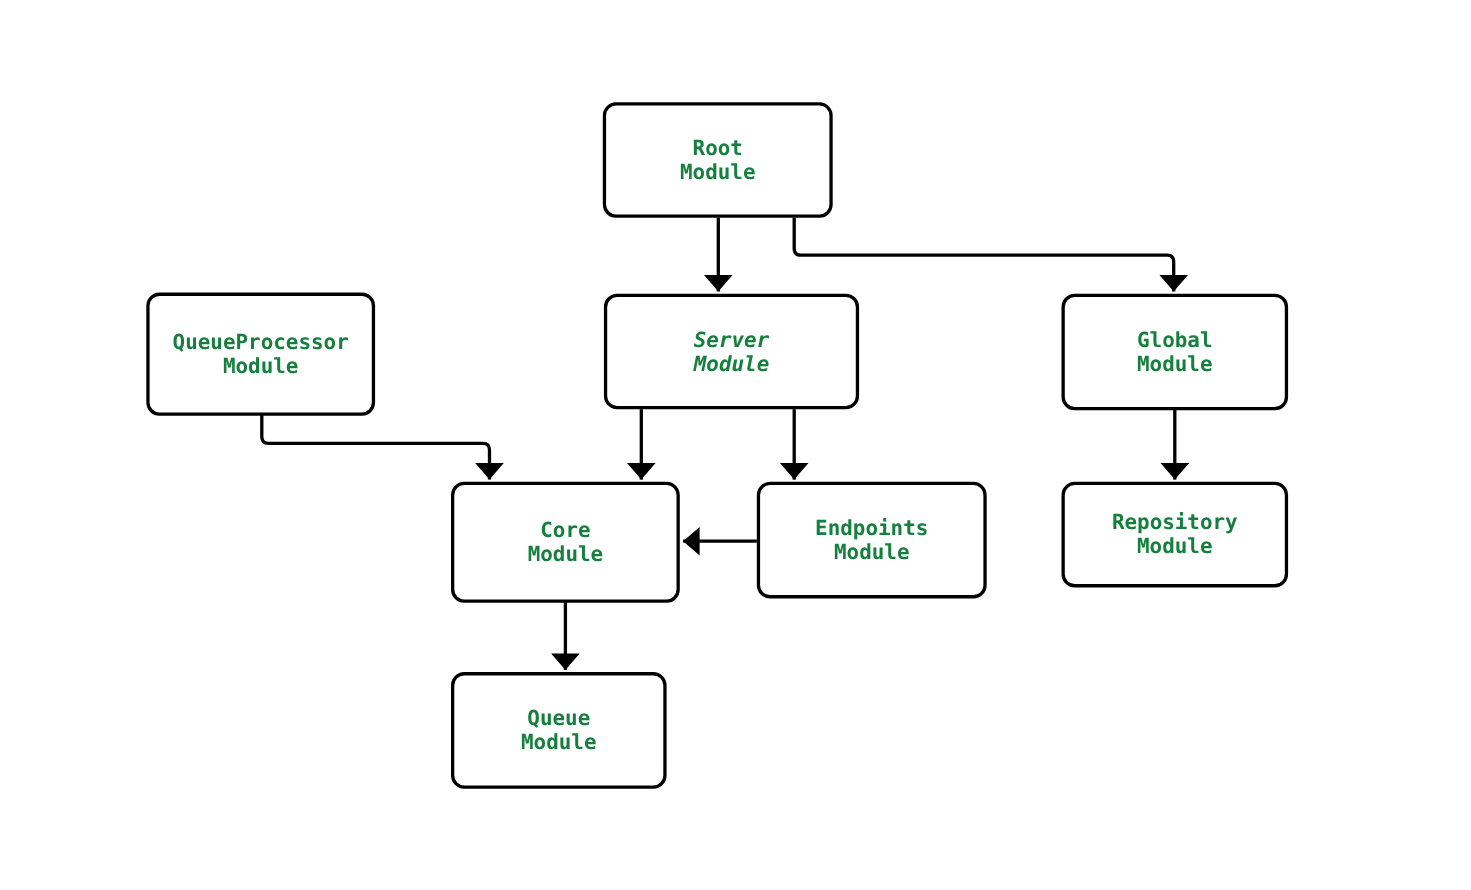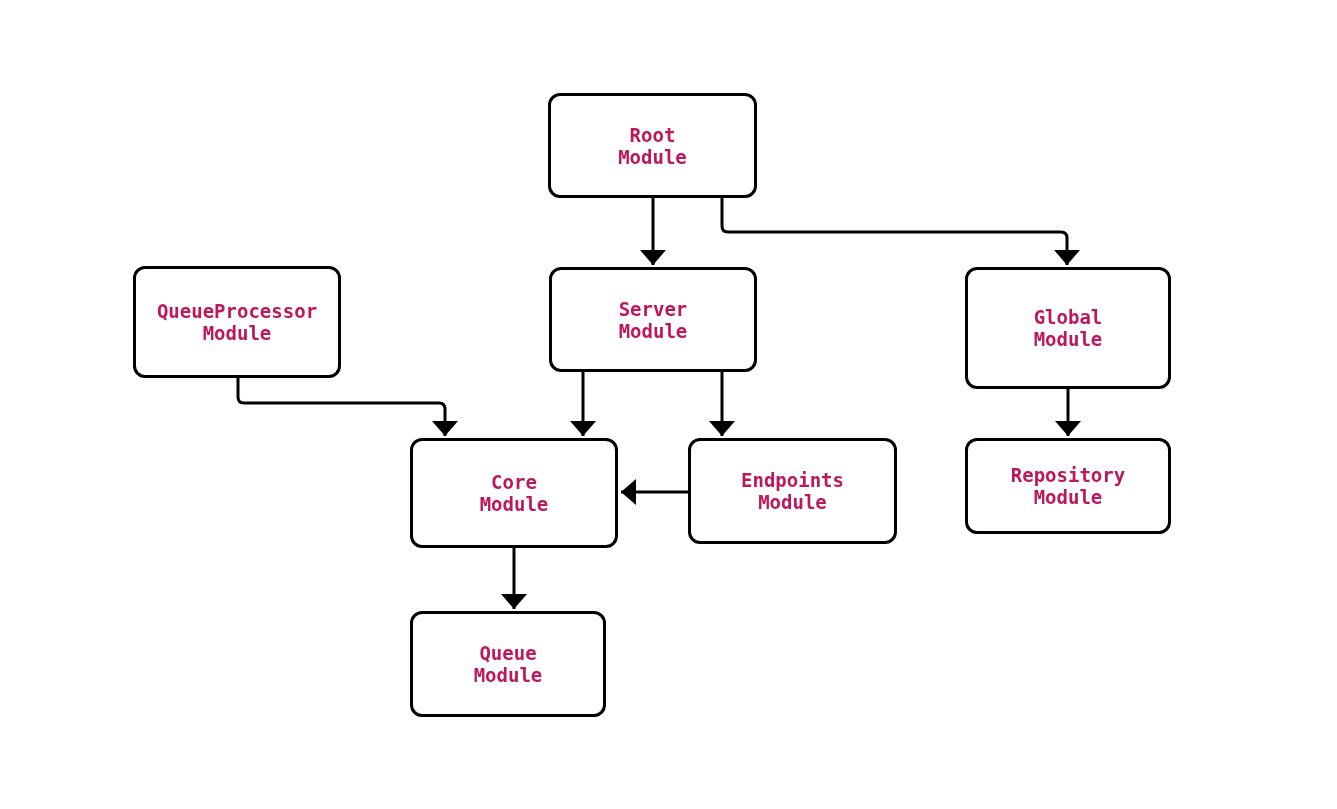--- a/index.html
+++ b/index.html
@@ -21,21 +21,21 @@
     position: absolute;
     box-sizing: border-box;
     background: #ffffff;
     border: 3px solid #000000;
     border-radius: 12px;
     display: flex;
     flex-direction: column;
     align-items: center;
     justify-content: center;
     text-align: center;
-    color: #be185d;
+    color: #15803d;
     font-weight: 700;
     font-size: 19px;
     line-height: 22px;
     white-space: nowrap;
   }
   .edge {
     fill: none;
     stroke: #000000;
     stroke-width: 3px;
   }
@@ -61,25 +61,25 @@
     </svg>
   <div id="nodes-layer">
       <div class="node" style="left: 548px; top: 93px; width: 209px; height: 105px;">
     <span class="l1">Root</span>
     <span class="l2">Module</span>
   </div>
       <div class="node" style="left: 133px; top: 266px; width: 208px; height: 112px;">
     <span class="l1">QueueProcessor</span>
     <span class="l2">Module</span>
   </div>
-      <div class="node" style="left: 549px; top: 267px; width: 208px; height: 105px;">
+      <div class="node" style="left: 549px; top: 267px; width: 232px; height: 105px; font-style: italic;">
     <span class="l1">Server</span>
     <span class="l2">Module</span>
   </div>
-      <div class="node" style="left: 965px; top: 267px; width: 206px; height: 122px;">
+      <div class="node" style="left: 965px; top: 267px; width: 206px; height: 106px;">
     <span class="l1">Global</span>
     <span class="l2">Module</span>
   </div>
       <div class="node" style="left: 410px; top: 438px; width: 208px; height: 110px;">
     <span class="l1">Core</span>
     <span class="l2">Module</span>
   </div>
       <div class="node" style="left: 688px; top: 438px; width: 209px; height: 106px;">
     <span class="l1">Endpoints</span>
     <span class="l2">Module</span>

